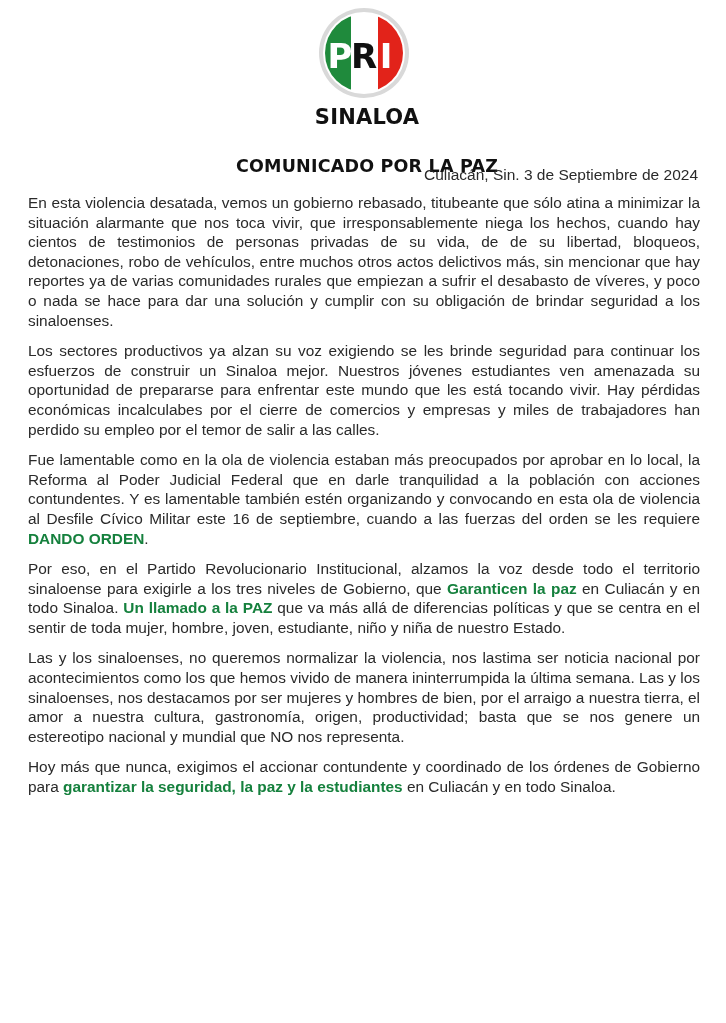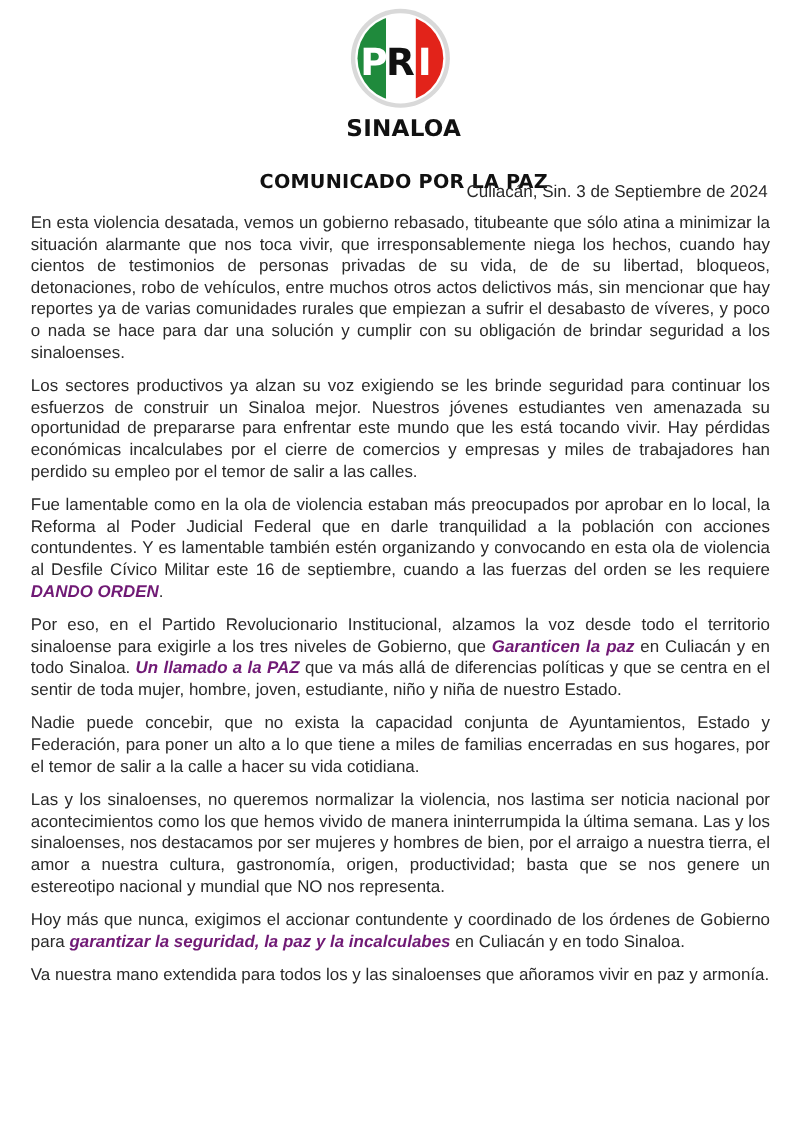--- a/index.html
+++ b/index.html
@@ -28,21 +28,21 @@
       font-size: 15.5px; color: #2a2a2a;
     }
     .body {
       position: absolute; left: 28px; top: 193px; width: 672px;
       font-size: 15.4px; line-height: 19.6px; color: #2a2a2a;
     }
     .body p {
       margin: 0 0 11px 0;
       text-align: justify;
     }
-    .body b { color: #701a75; font-weight: bold; font-style: italic; }
+    .body b { color: #15803d; font-weight: bold; }
   </style>
 </head>
 <body>
 
 <div class="page">
 
   <div class="logo-wrap">
     <svg viewBox="0 0 92 92">
       <defs>
         <clipPath id="innerCircle">
@@ -65,19 +65,17 @@
   <div class="title title-1">SINALOA</div>
   <div class="title title-2">COMUNICADO POR LA PAZ</div>
 
   <div class="dateline">Culiacán, Sin. 3 de Septiembre de 2024</div>
 
   <div class="body">
     <p><span>En esta violencia desatada, vemos un gobierno rebasado, titubeante que sólo atina a minimizar la situación alarmante que nos toca vivir, que irresponsablemente niega los hechos, cuando hay cientos de testimonios de personas privadas de su vida, de de su libertad, bloqueos, detonaciones, robo de vehículos, entre muchos otros actos delictivos más, sin mencionar que hay reportes ya de varias comunidades rurales que empiezan a sufrir el desabasto de víveres, y poco o nada se hace para dar una solución y cumplir con su obligación de brindar seguridad a los sinaloenses.</span></p>
     <p><span>Los sectores productivos ya alzan su voz exigiendo se les brinde seguridad para continuar los esfuerzos de construir un Sinaloa mejor. Nuestros jóvenes estudiantes ven amenazada su oportunidad de prepararse para enfrentar este mundo que les está tocando vivir. Hay pérdidas económicas incalculabes por el cierre de comercios y empresas y miles de trabajadores han perdido su empleo por el temor de salir a las calles.</span></p>
     <p><span>Fue lamentable como en la ola de violencia estaban más preocupados por aprobar en lo local, la Reforma al Poder Judicial Federal que en darle tranquilidad a la población con acciones contundentes. Y es lamentable también estén organizando y convocando en esta ola de violencia al Desfile Cívico Militar este 16 de septiembre, cuando a las fuerzas del orden se les requiere </span><b>DANDO ORDEN</b><span>.</span></p>
     <p><span>Por eso, en el Partido Revolucionario Institucional, alzamos la voz desde todo el territorio sinaloense para exigirle a los tres niveles de Gobierno, que </span><b>Garanticen la paz</b><span> en Culiacán y en todo Sinaloa. </span><b>Un llamado a la PAZ</b><span> que va más allá de diferencias políticas y que se centra en el sentir de toda mujer, hombre, joven, estudiante, niño y niña de nuestro Estado.</span></p>
-    <p><span>Nadie puede concebir, que no exista la capacidad conjunta de Ayuntamientos, Estado y Federación, para poner un alto a lo que tiene a miles de familias encerradas en sus hogares, por el temor de salir a la calle a hacer su vida cotidiana.</span></p>
     <p><span>Las y los sinaloenses, no queremos normalizar la violencia, nos lastima ser noticia nacional por acontecimientos como los que hemos vivido de manera ininterrumpida la última semana. Las y los sinaloenses, nos destacamos por ser mujeres y hombres de bien, por el arraigo a nuestra tierra, el amor a nuestra cultura, gastronomía, origen, productividad; basta que se nos genere un estereotipo nacional y mundial que NO nos representa.</span></p>
-    <p><span>Hoy más que nunca, exigimos el accionar contundente y coordinado de los órdenes de Gobierno para </span><b>garantizar la seguridad, la paz y la incalculabes</b><span> en Culiacán y en todo Sinaloa.</span></p>
-    <p><span>Va nuestra mano extendida para todos los y las sinaloenses que añoramos vivir en paz y armonía.</span></p>
+    <p><span>Hoy más que nunca, exigimos el accionar contundente y coordinado de los órdenes de Gobierno para </span><b>garantizar la seguridad, la paz y la estudiantes</b><span> en Culiacán y en todo Sinaloa.</span></p>
   </div>
 
 </div>
 
 </body></html>

